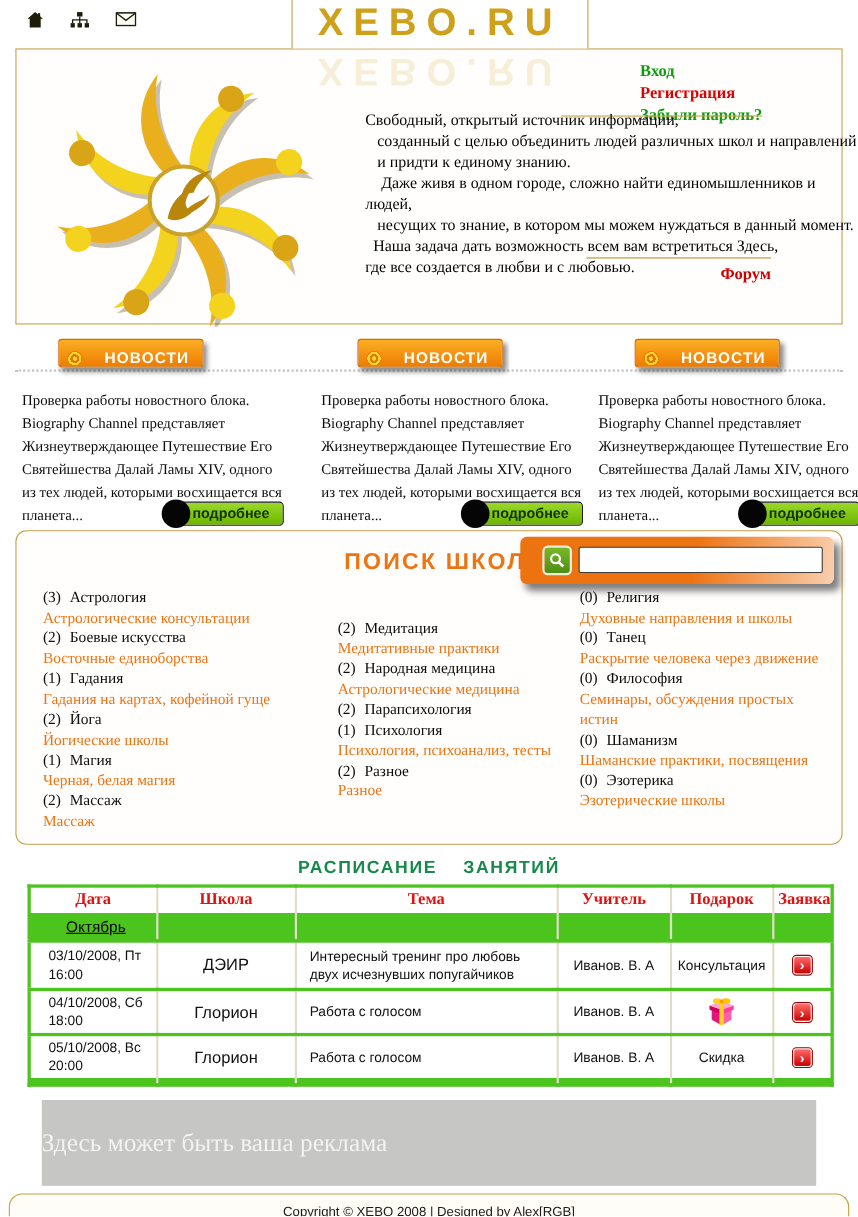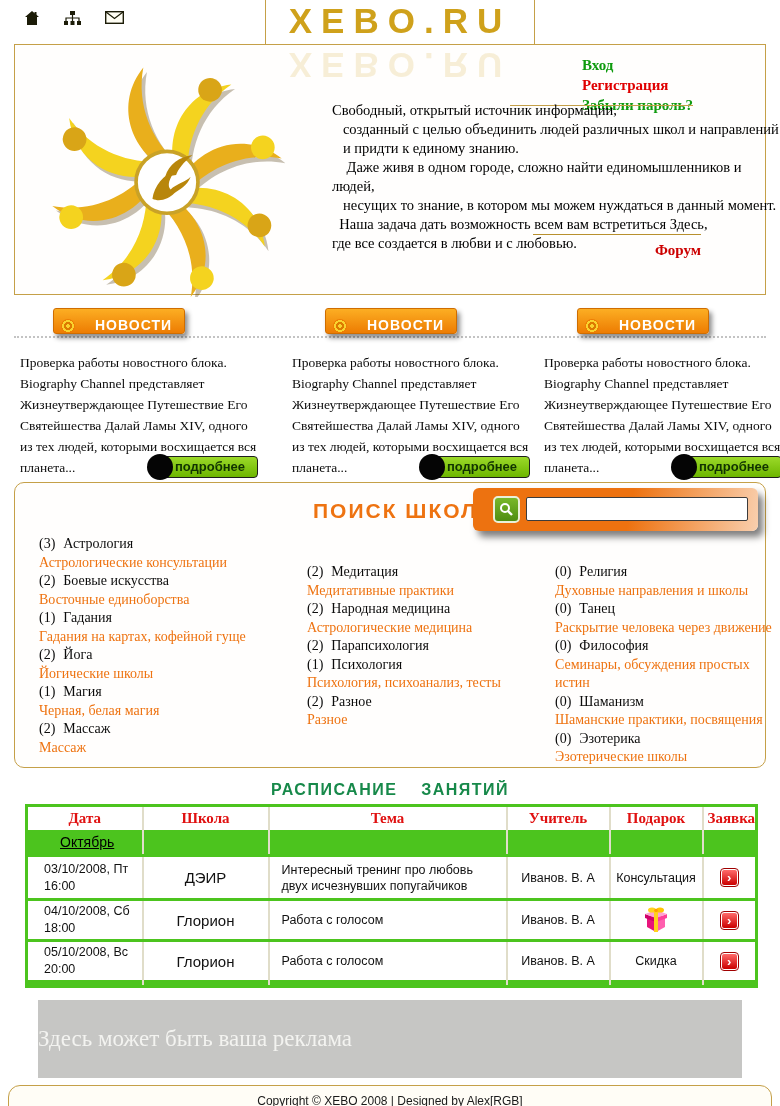--- a/index.html
+++ b/index.html
@@ -69,21 +69,21 @@
   .search-btn { position:absolute; left:20px; top:8px; width:27px; height:27px;
                 background:linear-gradient(#79b82a,#4e8d12); border:2px solid #e9f0da;
                 border-radius:5px; cursor:pointer; display:flex; align-items:center; justify-content:center; }
   .search-input { position:absolute; left:53px; top:9px; width:222px; height:24px;
                   border:1px solid #3c3c3c; border-radius:2px; background:#fff; padding:0 6px;
                   font-size:13px; }
   .cats { position:absolute; top:52px; left:24px; }
   .cat-col { position:absolute; top:0; }
   .cat-col.k1 { left:0; width:252px; }
   .cat-col.k2 { left:268px; width:246px; padding-top:28px; }
-  .cat-col.k3 { left:516px; width:226px; padding-top:28px; }
+  .cat-col.k3 { left:488px; width:226px; }
   .cat-title { font-family:"Liberation Serif",serif; font-size:14px; line-height:18.5px; color:#0c0c0c; }
   .cat-count { margin-right:8px; }
   .cat-link { font-family:"Liberation Serif",serif; font-size:14px; line-height:18.5px;
               color:#ee7311; cursor:pointer; }
 
   
   .sched-title { position:absolute; top:781px; left:0; width:100%; text-align:center;
                  color:#17894a; font-weight:bold; font-size:16px; letter-spacing:1.5px; white-space:pre; }
   table.sched { position:absolute; top:804px; left:25px; width:730px; border-collapse:collapse;
                 table-layout:fixed; background:#fff; border:3px solid #4cc41e; }

